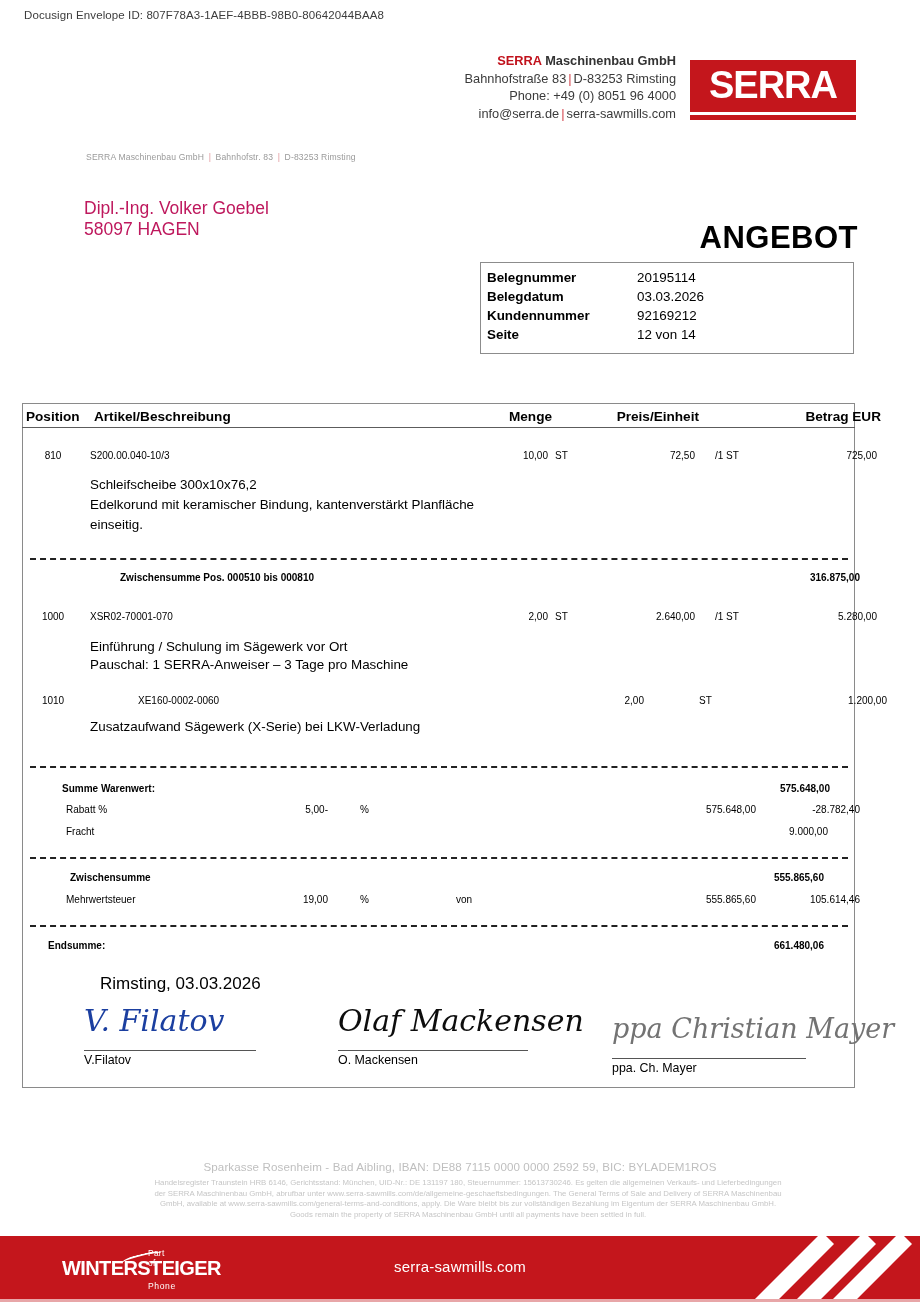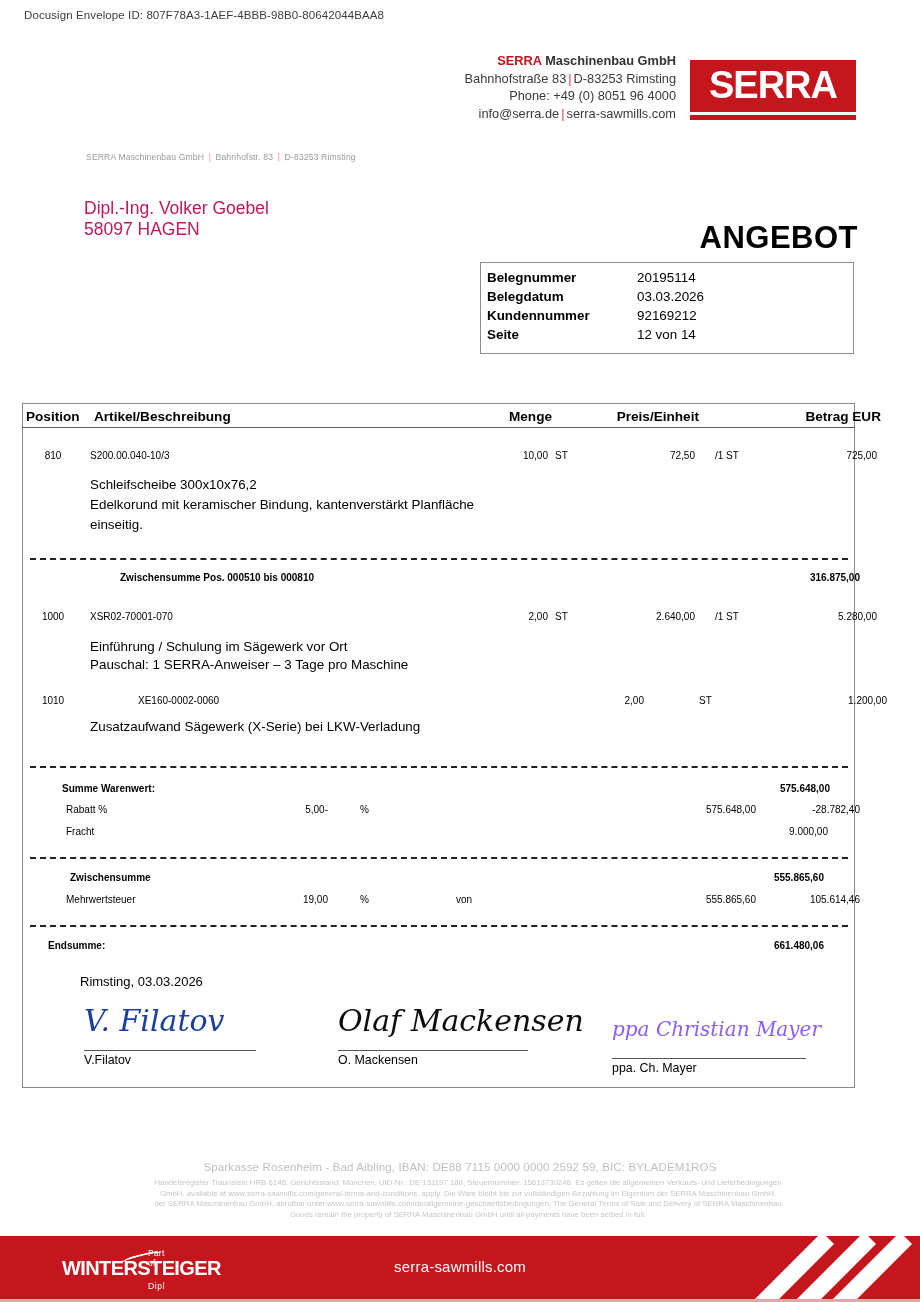--- a/index.html
+++ b/index.html
@@ -96,21 +96,21 @@
   .dashline{
     position:absolute;left:30px;width:818px;height:0;
     border-top:2px dashed #222;
   }
 
   .descline{
     position:absolute;font-size:13.4px;left:90px;
   }
 
   
-  .sig-date{position:absolute;left:80px;top:974px;font-size:13px;}
+  .sig-date{position:absolute;left:100px;top:974px;font-size:17px;}
   .sig-block{position:absolute;}
   .sig-rule{border-bottom:1.6px solid #555;}
   .sig-caption{font-size:12.4px;padding-top:2px;}
   .sig-script{
     font-family:"DejaVu Serif",serif;font-style:italic;
     white-space:nowrap;
   }
 
   
   .bankline{
@@ -321,43 +321,43 @@
     <div class="sig-caption">O. Mackensen</div>
   </div>
 
   <div class="sig-block" style="left:84px;top:992px;width:172px;">
     <div class="sig-script" style="font-size:30px;color:#1b3fa0;height:58px;line-height:58px;overflow:hidden;">V. Filatov</div>
     <div class="sig-rule"></div>
     <div class="sig-caption">V.Filatov</div>
   </div>
 
   <div class="sig-block" style="left:612px;top:1000px;width:194px;">
-    <div class="sig-script" style="font-size:20px;color:#8b5cf6;height:58px;line-height:58px;overflow:visible;">ppa Christian Mayer</div>
+    <div class="sig-script" style="font-size:27px;color:#737373;height:58px;line-height:58px;overflow:visible;">ppa Christian Mayer</div>
     <div class="sig-rule"></div>
     <div class="sig-caption">ppa. Ch. Mayer</div>
   </div>
 
   <div class="bankline">Sparkasse Rosenheim - Bad Aibling, IBAN: DE88 7115 0000 0000 2592 59, BIC: BYLADEM1ROS</div>
 
   <div class="legal">
     <div>Handelsregister Traunstein HRB 6146, Gerichtsstand: München, UID-Nr.: DE 131197 180, Steuernummer: 15613730246. Es gelten die allgemeinen Verkaufs- und Lieferbedingungen</div>
+    <div>der SERRA Maschinenbau GmbH, abrufbar unter www.serra-sawmills.com/de/allgemeine-geschaeftsbedingungen. The General Terms of Sale and Delivery of SERRA Maschinenbau</div>
     <div>GmbH, available at www.serra-sawmills.com/general-terms-and-conditions, apply. Die Ware bleibt bis zur vollständigen Bezahlung im Eigentum der SERRA Maschinenbau GmbH.</div>
-    <div>der SERRA Maschinenbau GmbH, abrufbar unter www.serra-sawmills.com/de/allgemeine-geschaeftsbedingungen. The General Terms of Sale and Delivery of SERRA Maschinenbau</div>
     <div>Goods remain the property of SERRA Maschinenbau GmbH until all payments have been settled in full.</div>
   </div>
 
   <div class="footerbar">
     <div class="stripe" style="left:822px;top:-4px;"></div>
     <div class="stripe" style="left:864px;top:-4px;"></div>
     <div class="stripe" style="left:900px;top:-4px;"></div>
 
     <div class="ws-logo">
       <div class="ws-swoosh"></div>
       <div class="ws-part">Part of</div>
       <div class="ws-main">WINTERSTEIGER</div>
-      <div class="ws-group">Dipl</div>
+      <div class="ws-group">Phone</div>
     </div>
 
     <div class="site">serra-sawmills.com</div>
     <div class="underline"></div>
   </div>
 
 </div>
 
 </body></html>

